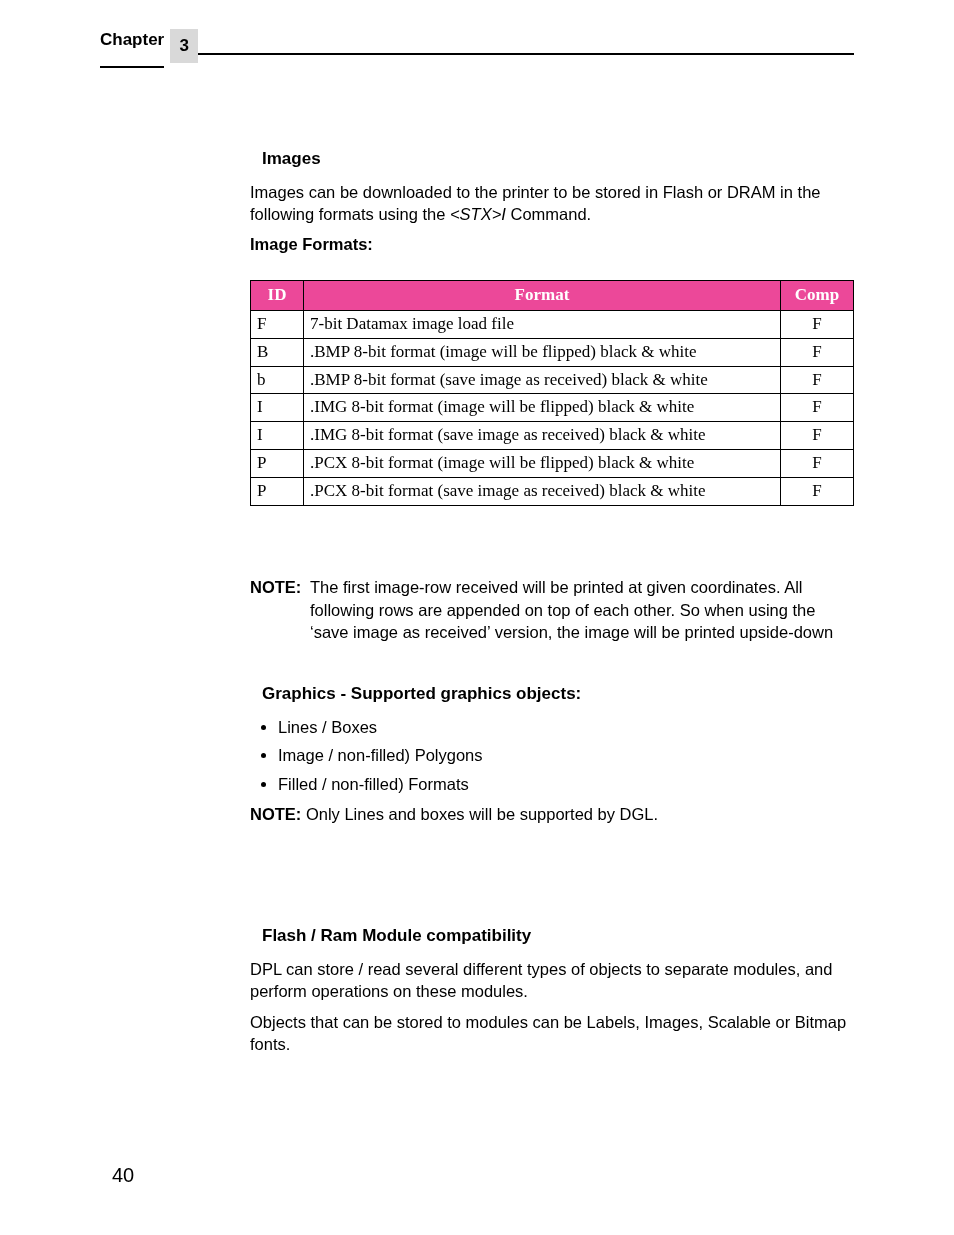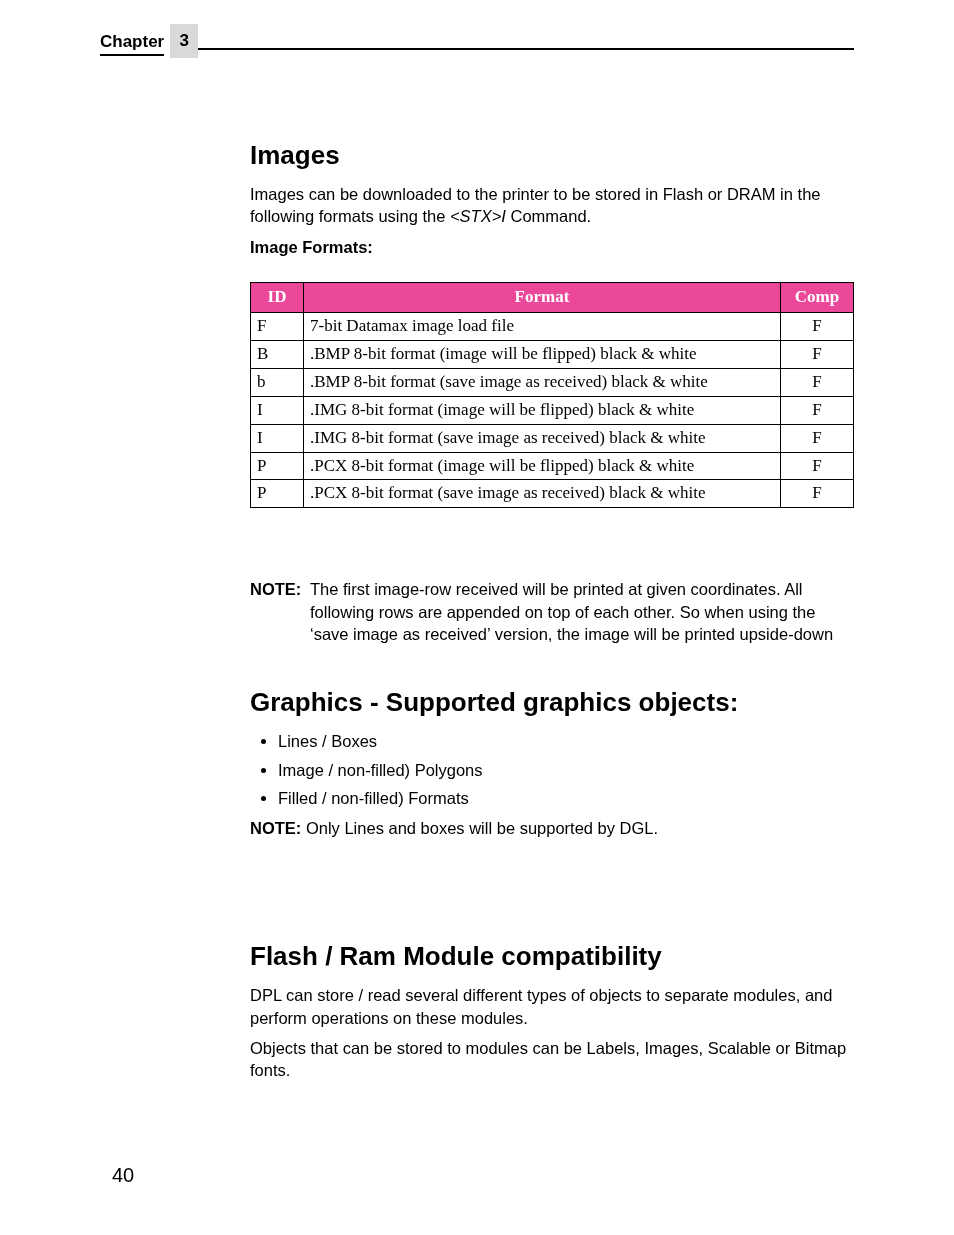--- a/index.html
+++ b/index.html
@@ -18,21 +18,21 @@
     padding: 30px 100px 40px 100px;
   }
   .header-row {
     display: flex;
     align-items: center;
     margin-bottom: 80px;
   }
   .chapter-label {
     font-weight: bold;
     font-size: 17px;
-    padding-bottom: 2px;
+    padding-bottom: 16px;
     border-bottom: 2px solid #000;
     margin-right: 6px;
   }
   .chapter-num-box {
     background: #d9d9d9;
     width: 28px;
     height: 34px;
     display: flex;
     align-items: center;
     justify-content: center;
@@ -47,23 +47,23 @@
     margin-left: 0;
     align-self: center;
     margin-top: 10px;
   }
   .content {
     margin-left: 150px;
     margin-right: 0;
     line-height: 1.35;
   }
   h2 {
-    font-size: 26px;
-    font-weight: bold;
-    margin: 0 0 10px 0;
+    font-size: 17px;
+    font-weight: bold;
+    margin: 0 0 10px 12px;
   }
   .para {
     margin: 0 0 8px 0;
   }
   .italic { font-style: italic; }
   .bold-label {
     font-weight: bold;
     margin: 4px 0 14px 0;
   }
   table.fmt {

